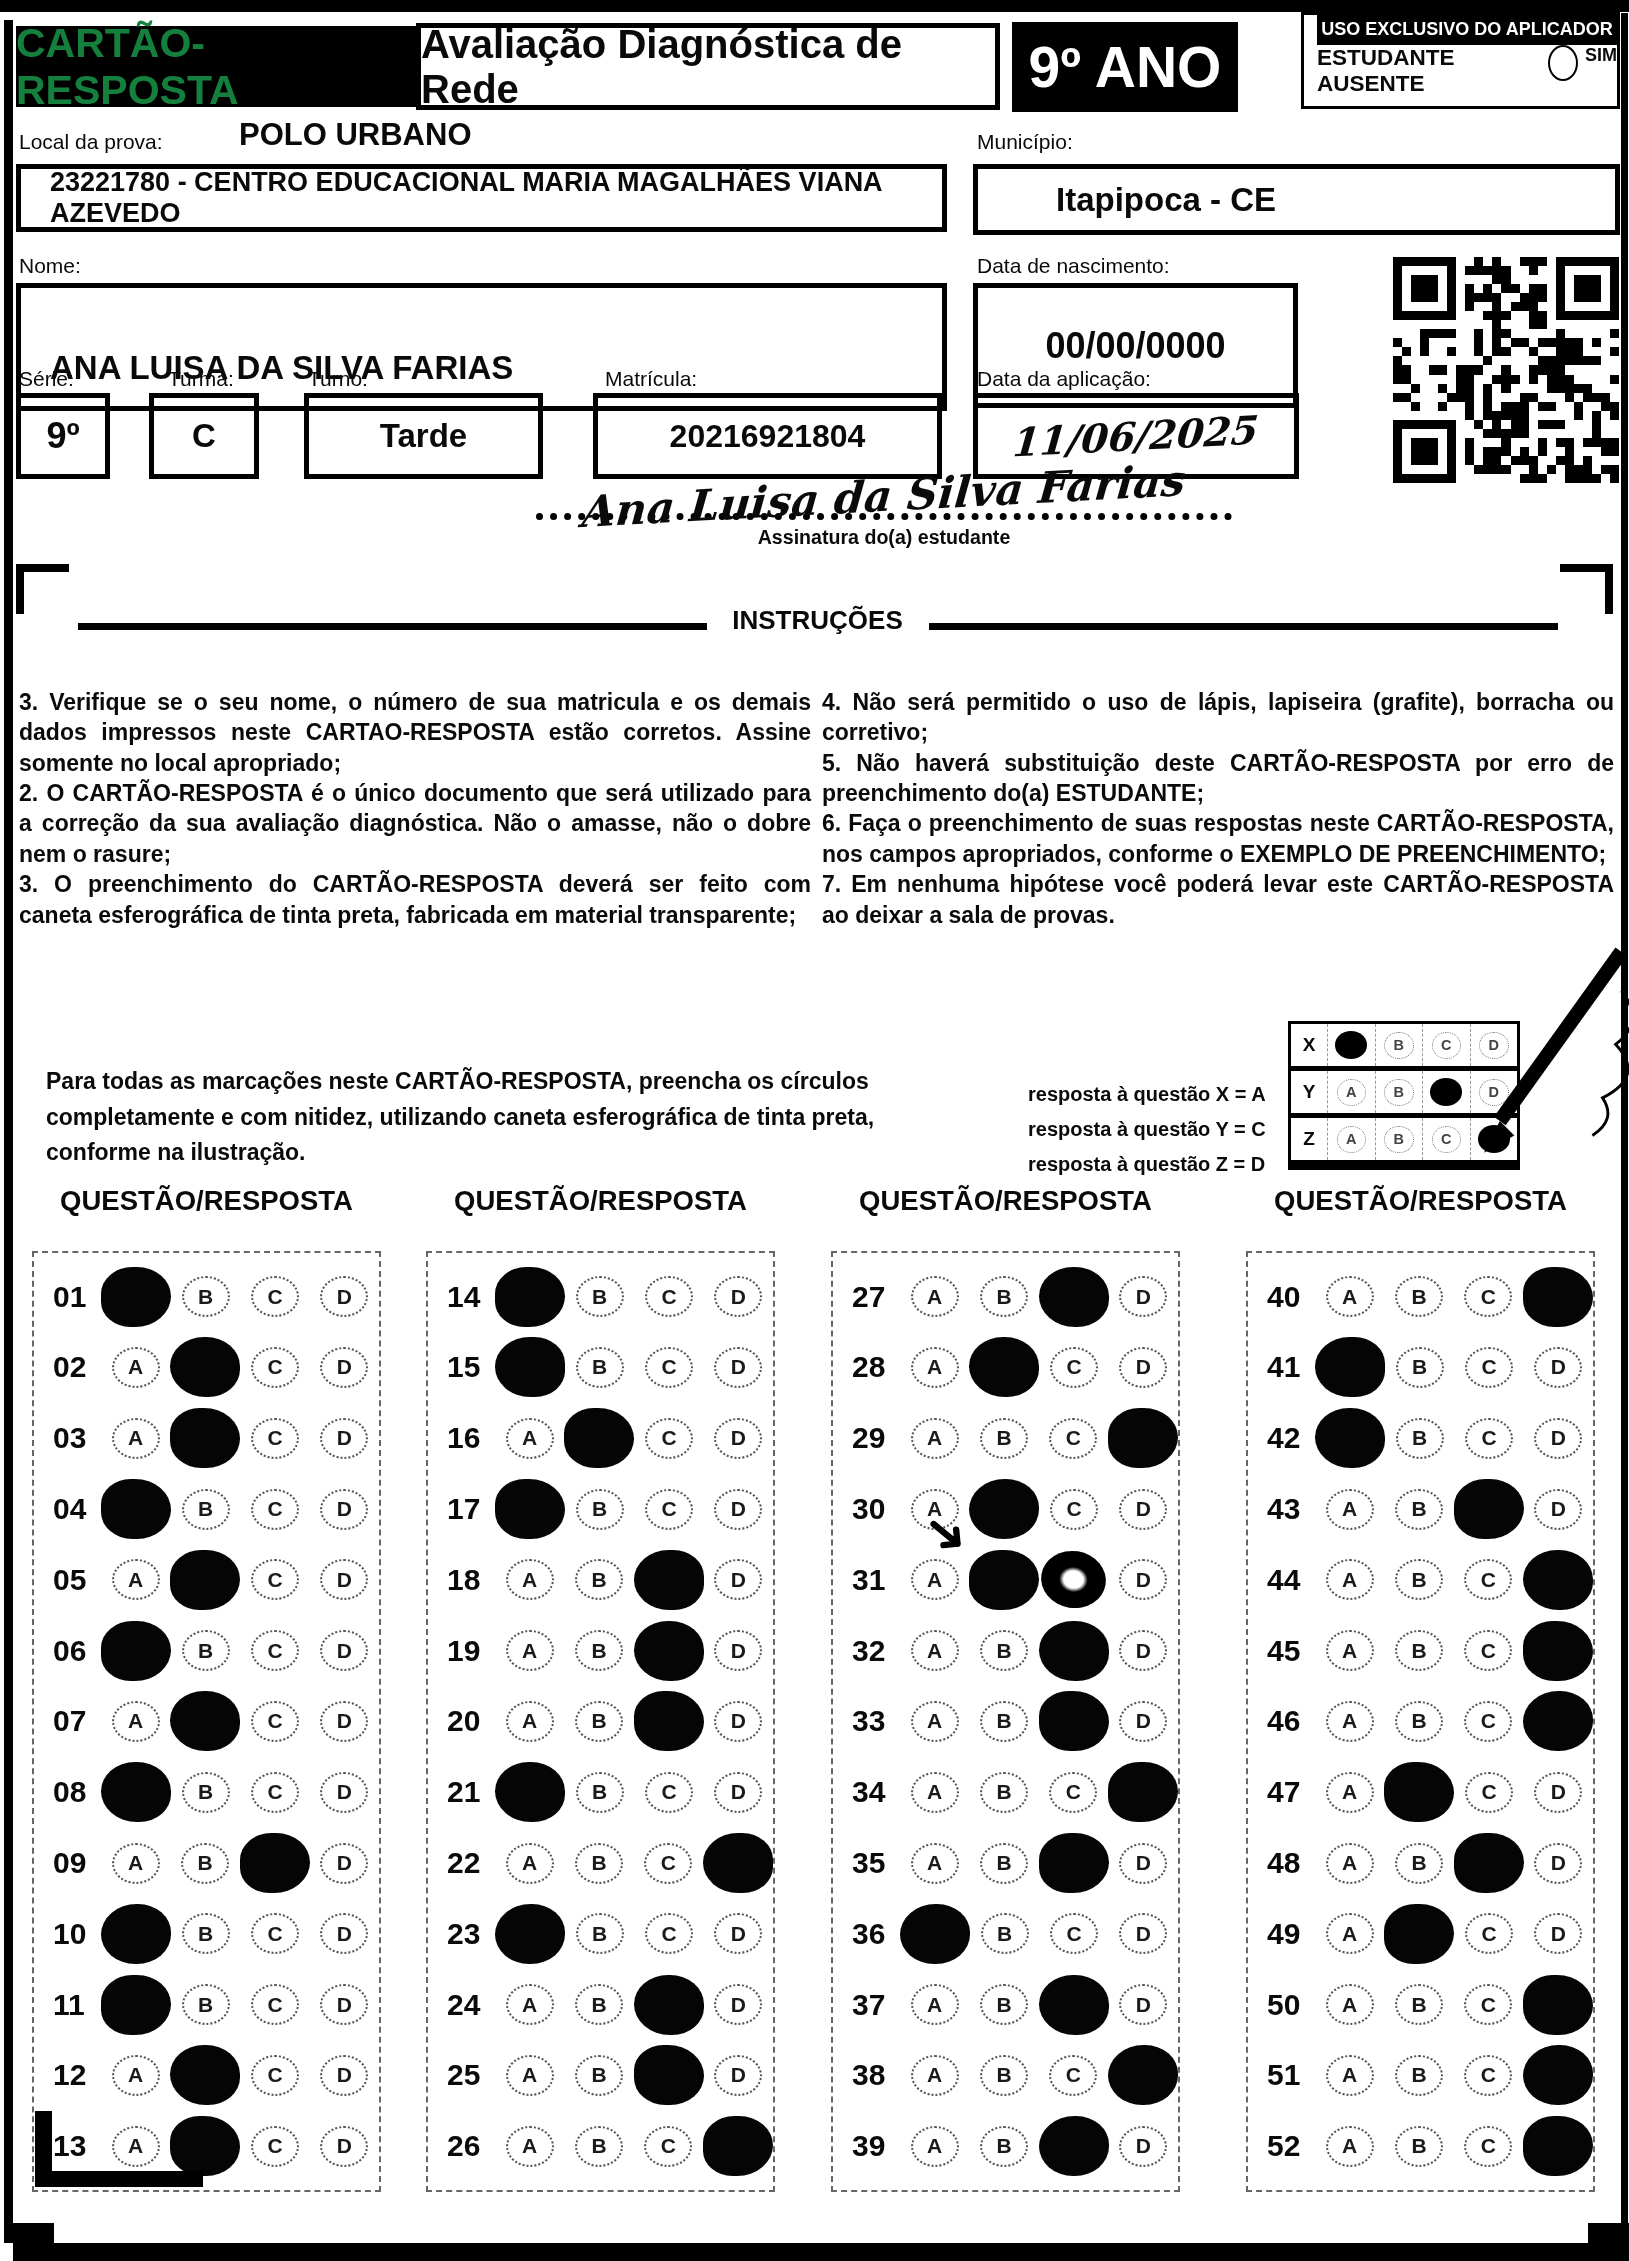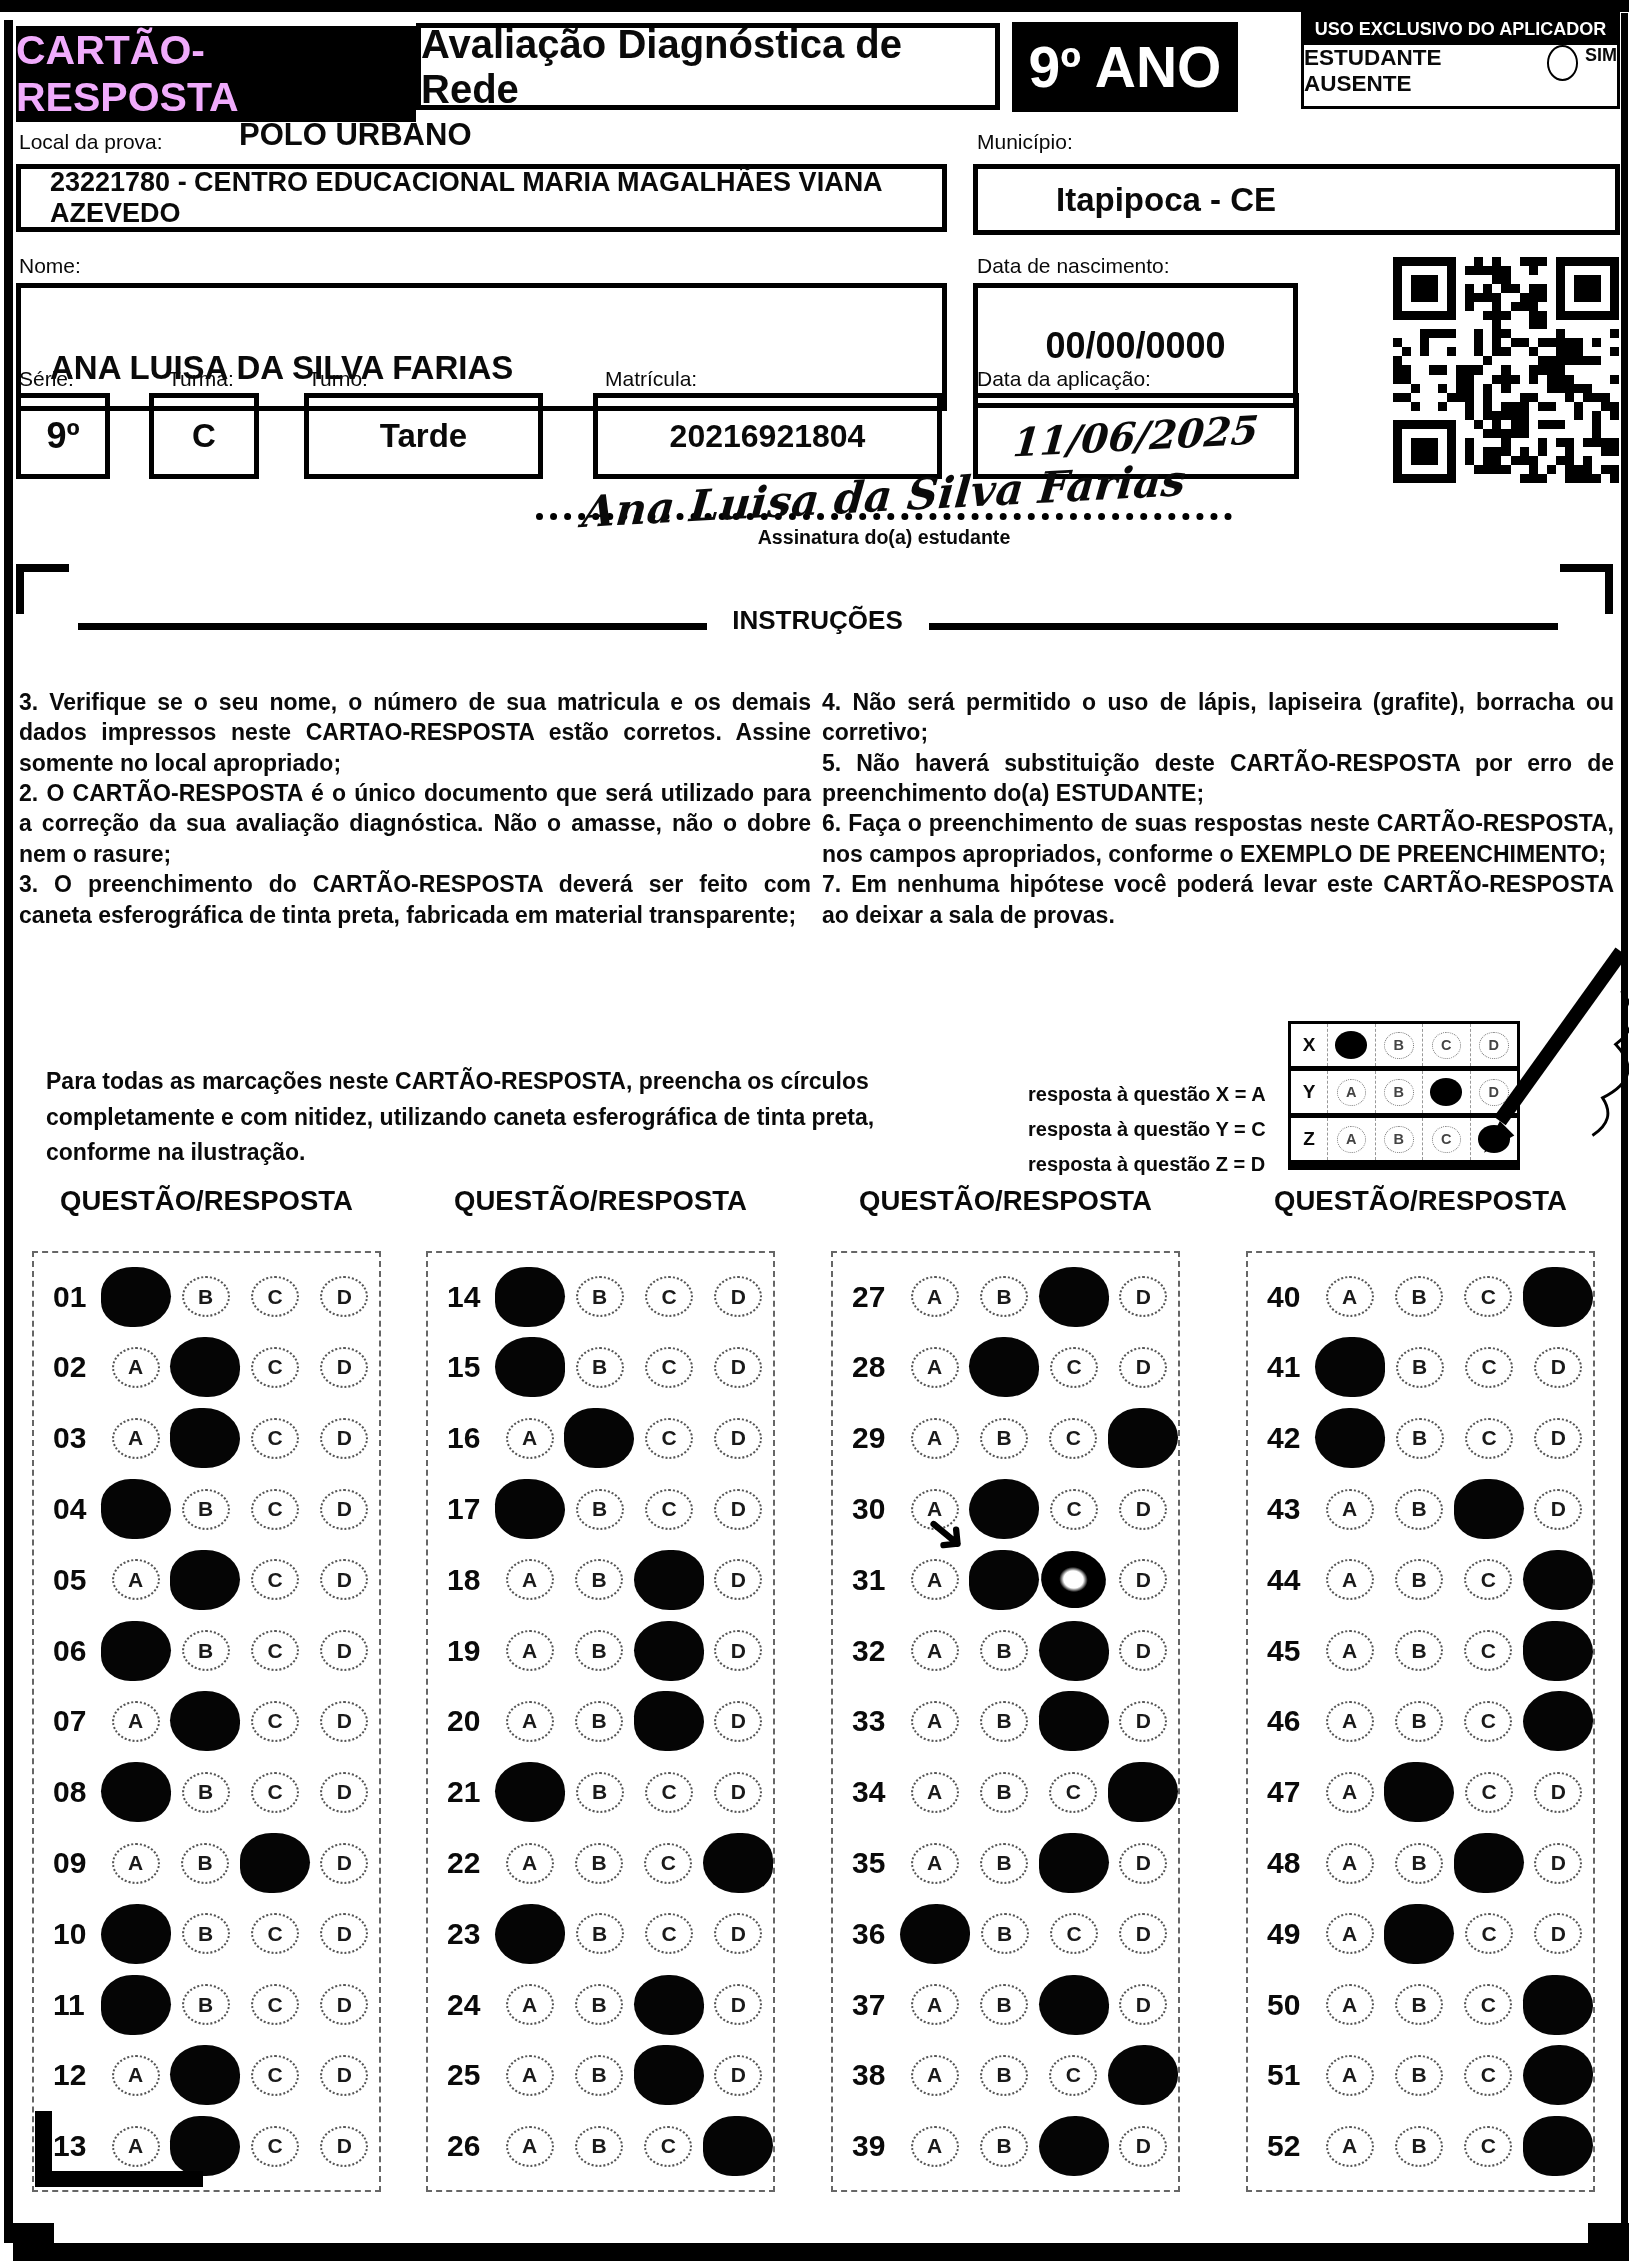--- a/index.html
+++ b/index.html
@@ -2,27 +2,27 @@
 <html style="font-size:11.6px"><head>
 <meta charset="utf-8">
 <style>
   html,body{margin:0;padding:0;background:#888;}
   .page{position:relative;width:1630px;height:2261px;background:#fff;
         font-family:"Liberation Sans",sans-serif;color:#0a0a0a;overflow:hidden;}
   .abs{position:absolute;}
   .bar{position:absolute;background:#000;}
 
   
-  .hdr-title{position:absolute;left:16px;top:26px;width:400px;height:96px;background:#000;color:#f0abfc;
+  .hdr-title{position:absolute;left:16px;top:26px;width:400px;height:81px;background:#000;color:#15803d;
              display:flex;align-items:center;justify-content:center;font-size:41px;font-weight:700;}
   .hdr-sub{position:absolute;left:416px;top:23px;width:584px;height:87px;background:#fff;border:5.8px solid #000;
            box-sizing:border-box;display:flex;align-items:center;justify-content:center;font-size:40px;font-weight:700;}
   .hdr-grade{position:absolute;left:1012px;top:22px;width:226px;height:90px;background:#000;color:#fff;
              display:flex;align-items:center;justify-content:center;font-size:57px;font-weight:700;}
-  .uso-box{position:absolute;left:1301px;top:11.6px;width:319px;height:97px;border:3.6px solid #000;box-sizing:border-box;}
+  .uso-box{position:absolute;left:1301px;top:11.6px;width:319px;height:97px;border:3.6px solid #000;box-sizing:border-box;padding-left:13px;}
   .uso-head{height:30px;background:#000;color:#fff;display:flex;align-items:center;justify-content:center;
             font-size:18px;font-weight:700;}
   .uso-body{height:calc(100% - 30px);display:flex;justify-content:center;gap:7.2px;
             font-size:22.5px;font-weight:700;}
   .uso-circle{width:29px;height:32px;border:2.9px solid #000;border-radius:50%;}
   .uso-sim{font-size:18px;font-weight:700;}
 
   
   .lbl{position:absolute;font-weight:400;font-size:21px;}
   .box{position:absolute;border:5px solid #000;box-sizing:border-box;display:flex;align-items:center;font-weight:700;}

